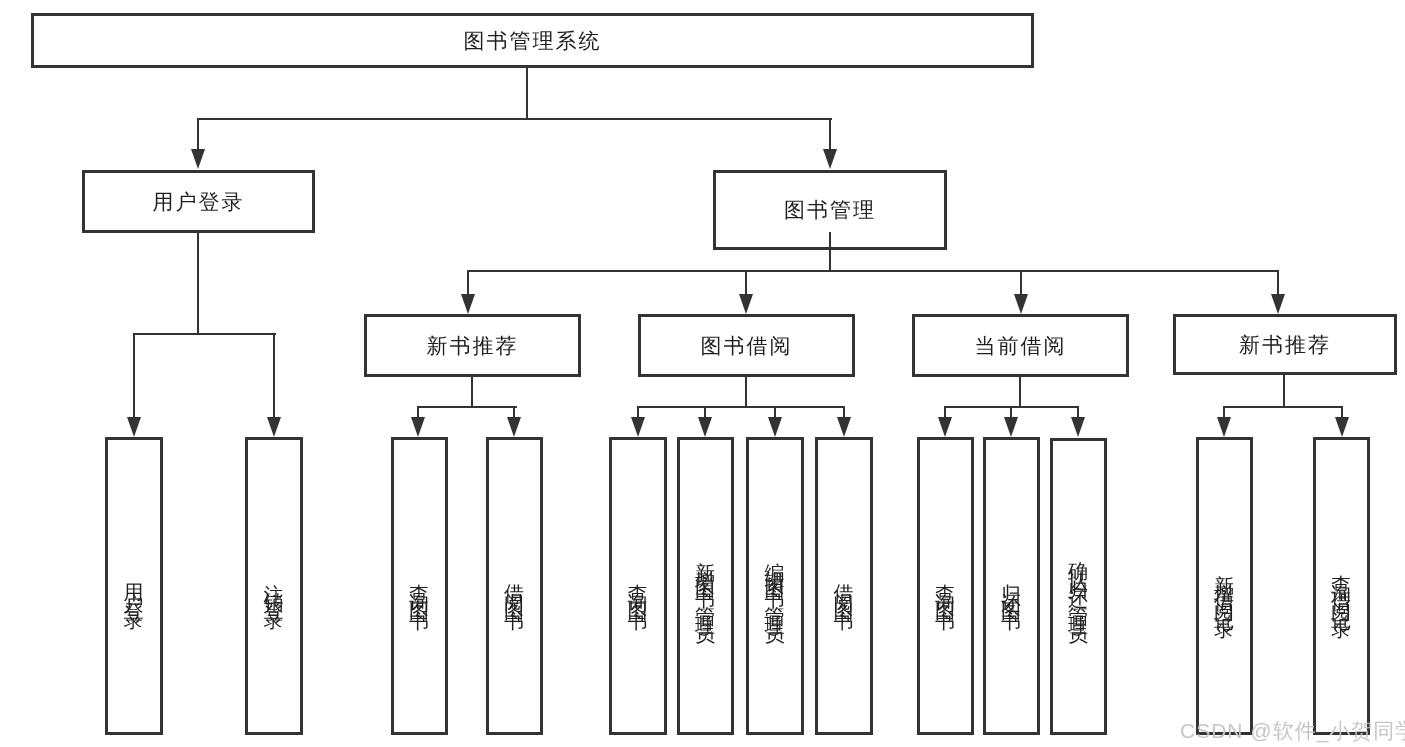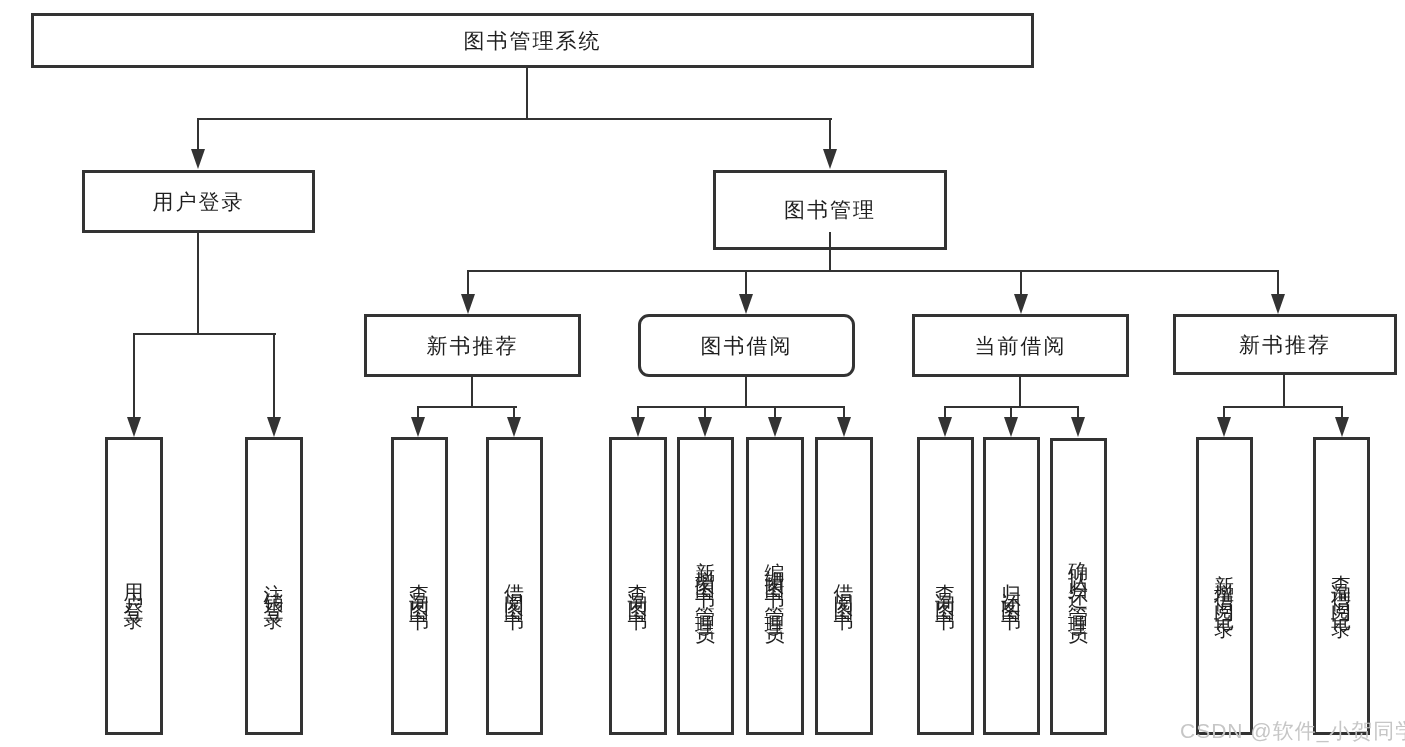--- a/index.html
+++ b/index.html
@@ -88,21 +88,21 @@
   <div class="vline" style="left:467px; top:270px; height:24px;"></div>
   <div class="arrow" style="left:461px; top:294px;"></div>
   <div class="vline" style="left:745px; top:270px; height:24px;"></div>
   <div class="arrow" style="left:739px; top:294px;"></div>
   <div class="vline" style="left:1020px; top:270px; height:24px;"></div>
   <div class="arrow" style="left:1014px; top:294px;"></div>
   <div class="vline" style="left:1277px; top:270px; height:24px;"></div>
   <div class="arrow" style="left:1271px; top:294px;"></div>
 
   <div class="box" style="left:364px; top:314px; width:217px; height:63px;">新书推荐</div>
-  <div class="box" style="left:638px; top:314px; width:217px; height:63px;border-radius:11px;">图书借阅</div>
+  <div class="box" style="left:638px; top:314px; width:217px; height:63px;">图书借阅</div>
   <div class="box" style="left:912px; top:314px; width:217px; height:63px;">当前借阅</div>
   <div class="box" style="left:1173px; top:314px; width:224px; height:61px;">新书推荐</div>
 
   <div class="vline" style="left:471px; top:377px; height:30px;"></div>
   <div class="hline" style="left:417px; top:406px; width:100px;"></div>
   <div class="vline" style="left:417px; top:406px; height:11px;"></div>
   <div class="arrow" style="left:411px; top:417px;"></div>
   <div class="vline" style="left:513px; top:406px; height:11px;"></div>
   <div class="arrow" style="left:507px; top:417px;"></div>
 

